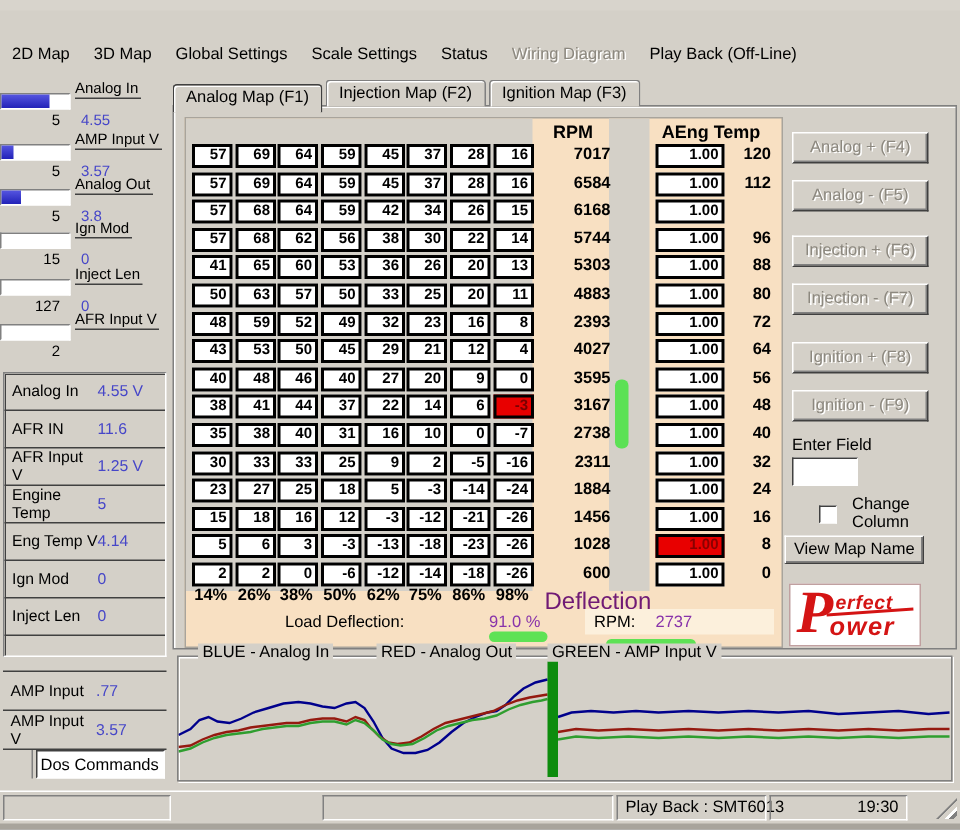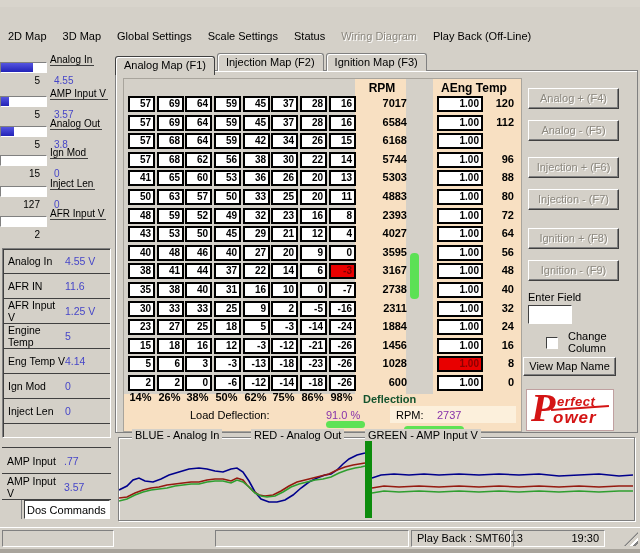--- a/index.html
+++ b/index.html
@@ -64,21 +64,21 @@
   .colhead { position:absolute; top:81px; font-weight:bold; font-size:12px; color:#000; text-align:center; }
   .map-cell { position:absolute; width:27px; height:16px; background:#fff; border:2px solid #000;
     font-size:10px; font-weight:bold; text-align:right; padding-right:2px; line-height:12px; color:#000; }
   .map-cell.red { background:#e80000; color:#7a0000; }
   .rpm-val { position:absolute; left:357px; width:50px; text-align:right; font-size:11px; font-weight:bold; color:#000; }
   .factor-cell { position:absolute; left:437px; width:46px; height:16px; background:#fff; border:2px solid #000;
     font-size:10px; font-weight:bold; text-align:right; padding-right:2px; line-height:12px; color:#000; }
   .factor-cell.red { background:#e80000; color:#8a0000; }
   .temp-val { position:absolute; left:484px; width:30px; text-align:right; font-size:11px; font-weight:bold; color:#000; }
   .pct { position:absolute; top:391px; width:27px; text-align:center; font-size:11px; font-weight:bold; color:#000; }
-  .deflection-title { position:absolute; left:363px; top:393px; font-size:11px; font-weight:bold; color:#14532d; }
+  .deflection-title { position:absolute; left:363px; top:393px; font-size:16px; font-weight:normal; color:#701a75; }
   .loaddef-label { position:absolute; left:190px; top:409px; font-size:11px; color:#000; }
   .loaddef-val { position:absolute; left:326px; top:409px; font-size:11px; color:#8833aa; }
   .rpmfield { position:absolute; left:390px; top:406px; width:126px; height:17px; background:#fcf0dc; }
   .rpmfield-label { position:absolute; left:396px; top:409px; font-size:11px; color:#000; }
   .rpmfield-val { position:absolute; left:437px; top:409px; font-size:11px; color:#8833aa; }
 
   
   .hl { position:absolute; background:#55e14f; border-radius:4px; opacity:.95; }
 
   

